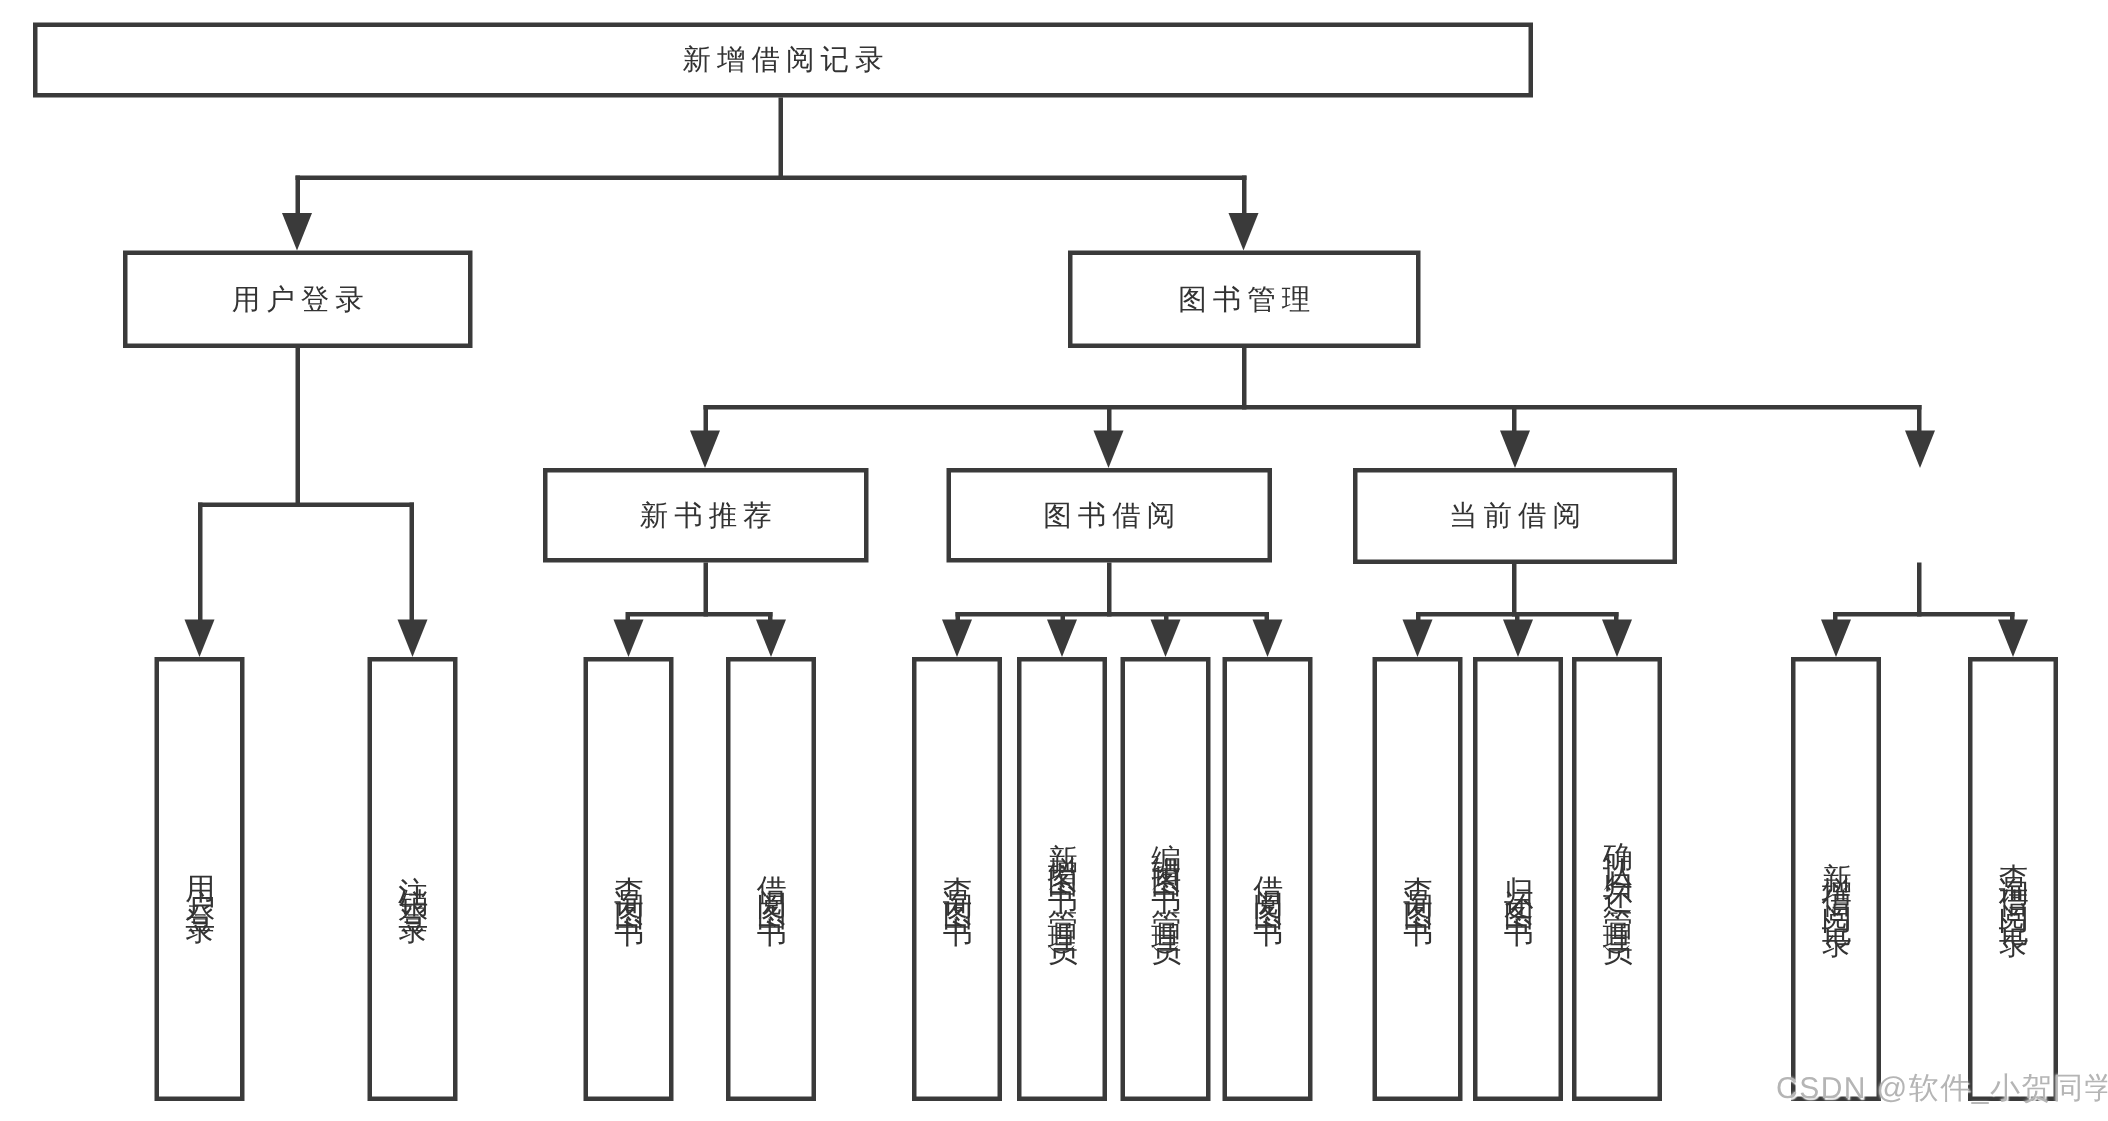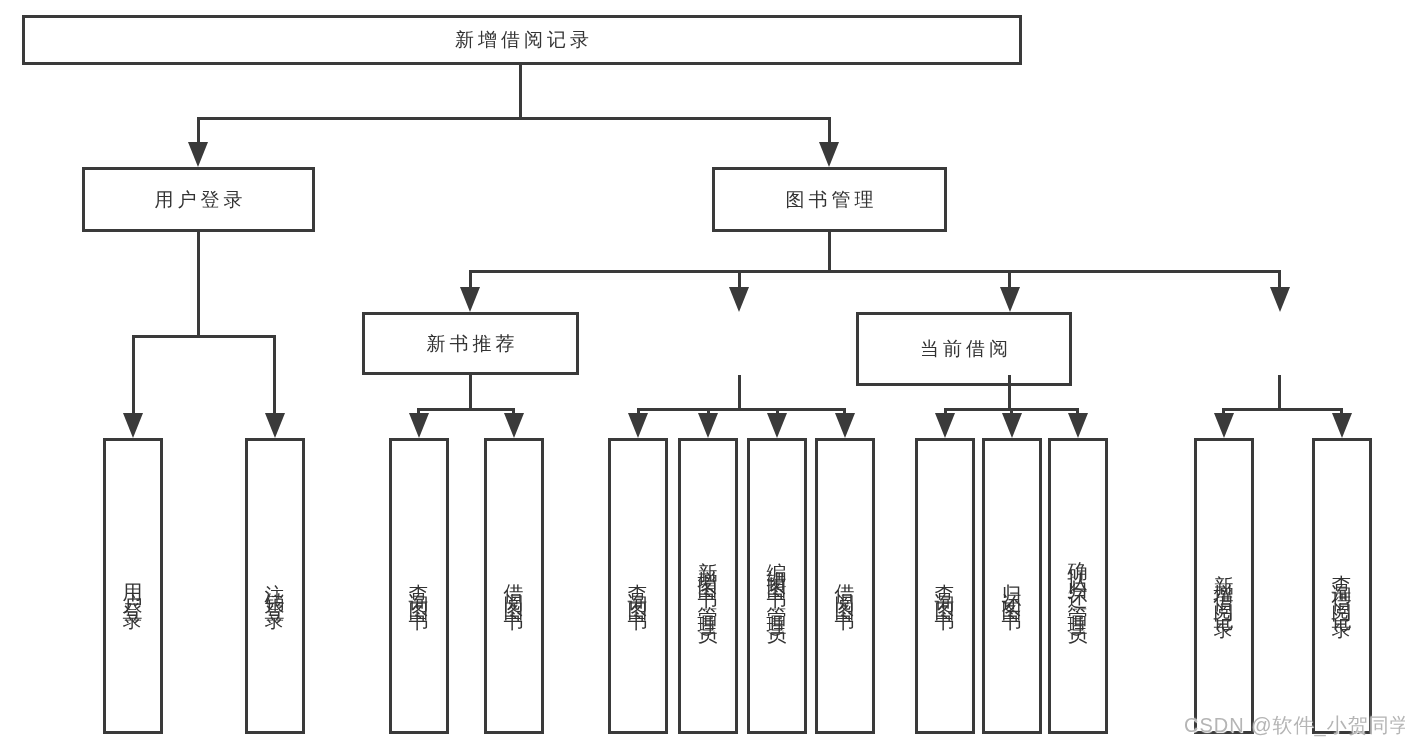--- a/index.html
+++ b/index.html
@@ -68,22 +68,25 @@
   </div>
 
   <div class="box" style="left:712px;top:167px;width:235px;height:65px">
     <span class="lbl">图书管理</span>
   </div>
 
   <div class="box" style="left:362px;top:312px;width:217px;height:63px">
     <span class="lbl">新书推荐</span>
   </div>
 
+  <div class="box" style="left:631px;top:312px;width:217px;height:63px">
+    <span class="lbl">图书借阅</span>
+  </div>
 
-  <div class="box" style="left:856px;top:312px;width:216px;height:74px">
+  <div class="box" style="left:902px;top:312px;width:216px;height:64px">
     <span class="lbl">当前借阅</span>
   </div>
 
 
   <div class="box leaf" style="left:103px;top:438px;width:60px;height:296px">
     <span class="lbl">用户登录</span>
   </div>
   <div class="box leaf" style="left:245px;top:438px;width:60px;height:296px">
     <span class="lbl">注销登录</span>
   </div>

